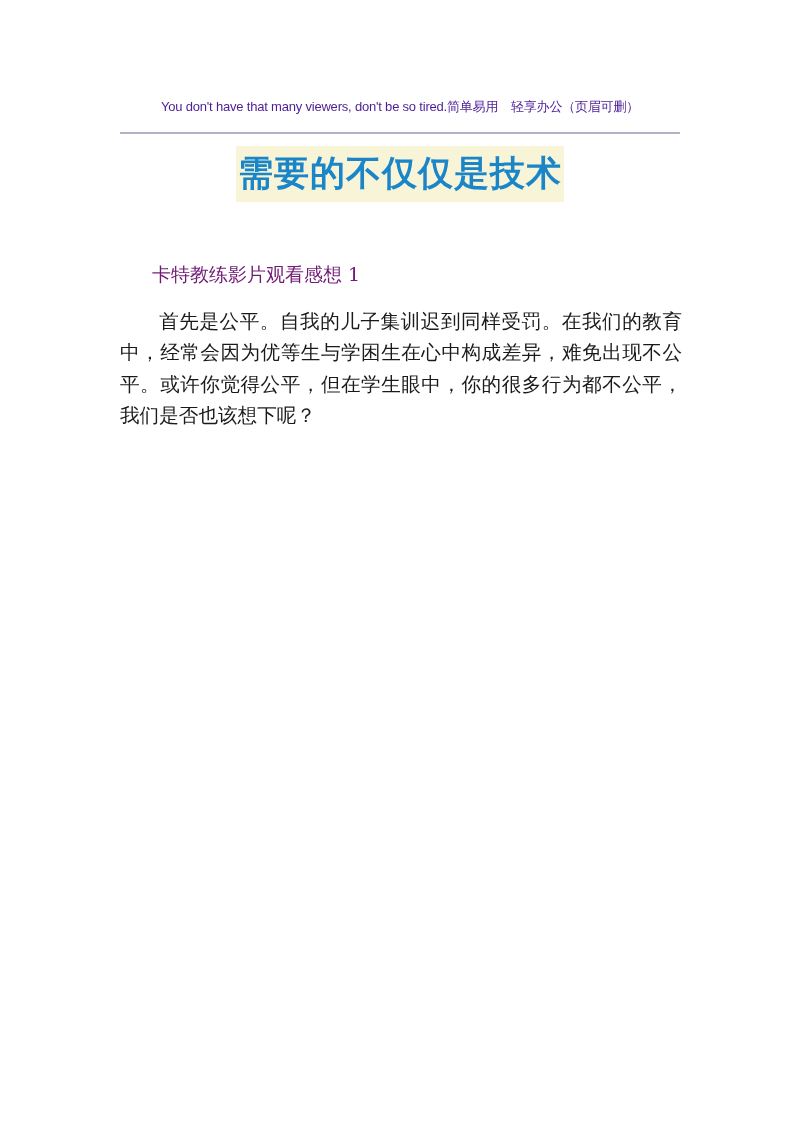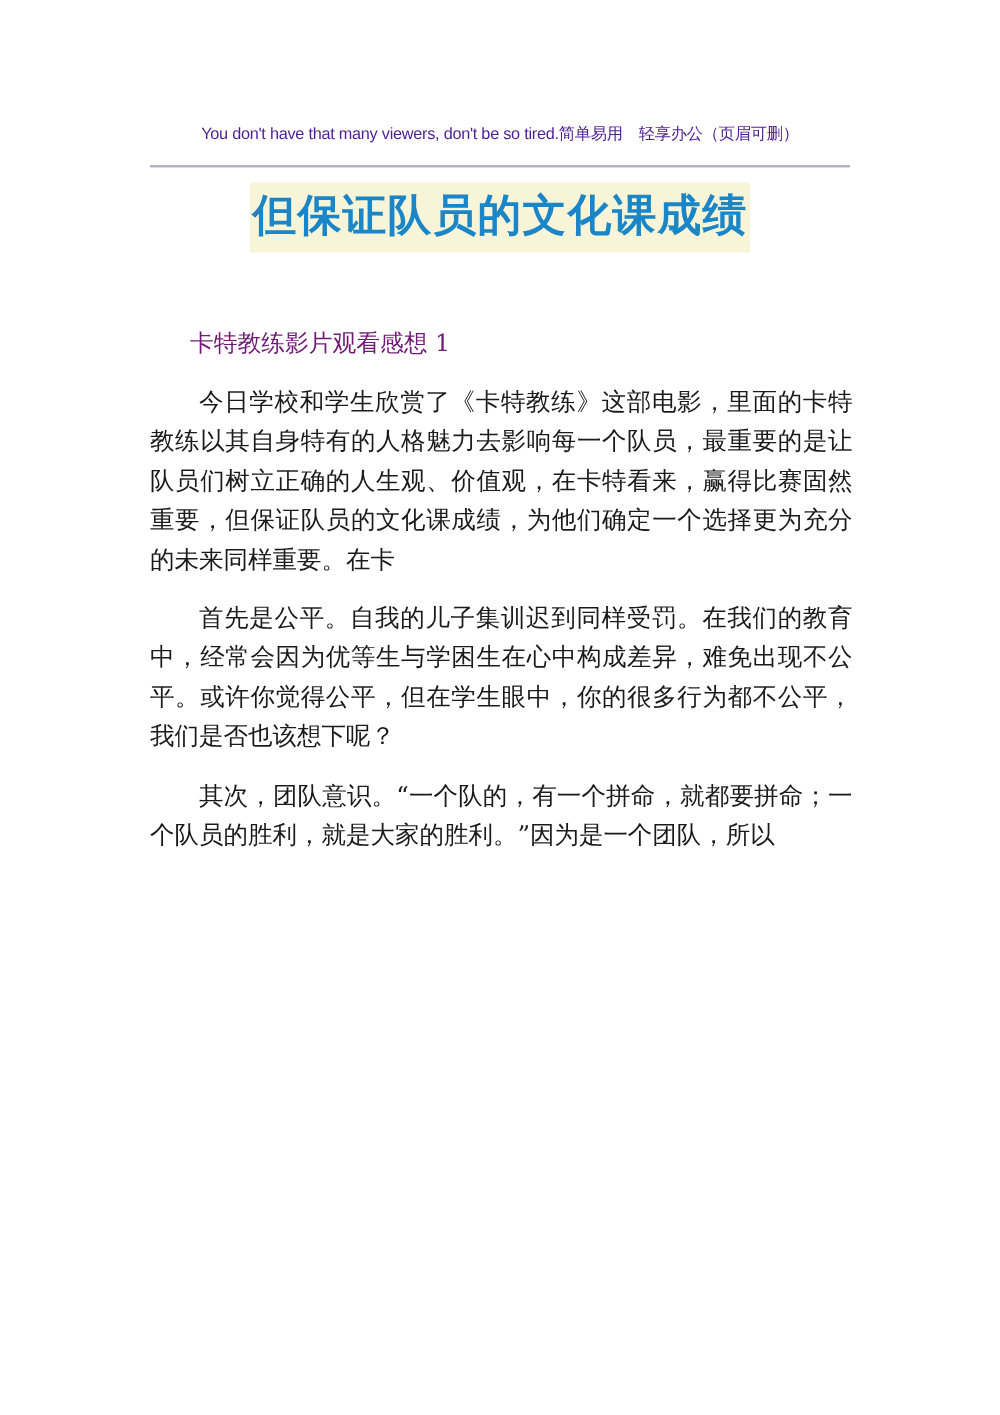--- a/index.html
+++ b/index.html
@@ -12,22 +12,20 @@
   .body { position: absolute; top: 306px; left: 120px; width: 562px; font-size: 19.6px; line-height: 31.4px; text-align: justify; }
   .para { margin: 0 0 16px 0; text-indent: 2em; }
 </style>
 </head>
 <body>
 
 <div class="header-text">You don't have that many viewers, don't be so tired.简单易用　轻享办公（页眉可删）</div>
 <div class="header-rule"></div>
 
 <div class="title-wrap">
-  <span class="title">但保证队员的文化课成绩</span>
+  <span class="title">需要的不仅仅是技术</span>
 </div>
 
 <div class="section-heading">卡特教练影片观看感想 1</div>
 
 <div class="body">
-  <p class="para">今日学校和学生欣赏了《卡特教练》这部电影，里面的卡特教练以其自身特有的人格魅力去影响每一个队员，最重要的是让队员们树立正确的人生观、价值观，在卡特看来，赢得比赛固然重要，但保证队员的文化课成绩，为他们确定一个选择更为充分的未来同样重要。在卡</p>
   <p class="para">首先是公平。自我的儿子集训迟到同样受罚。在我们的教育中，经常会因为优等生与学困生在心中构成差异，难免出现不公平。或许你觉得公平，但在学生眼中，你的很多行为都不公平，我们是否也该想下呢？</p>
-  <p class="para">其次，团队意识。“一个队的，有一个拼命，就都要拼命；一个队员的胜利，就是大家的胜利。”因为是一个团队，所以</p>
 </div>
 
 </body></html>

